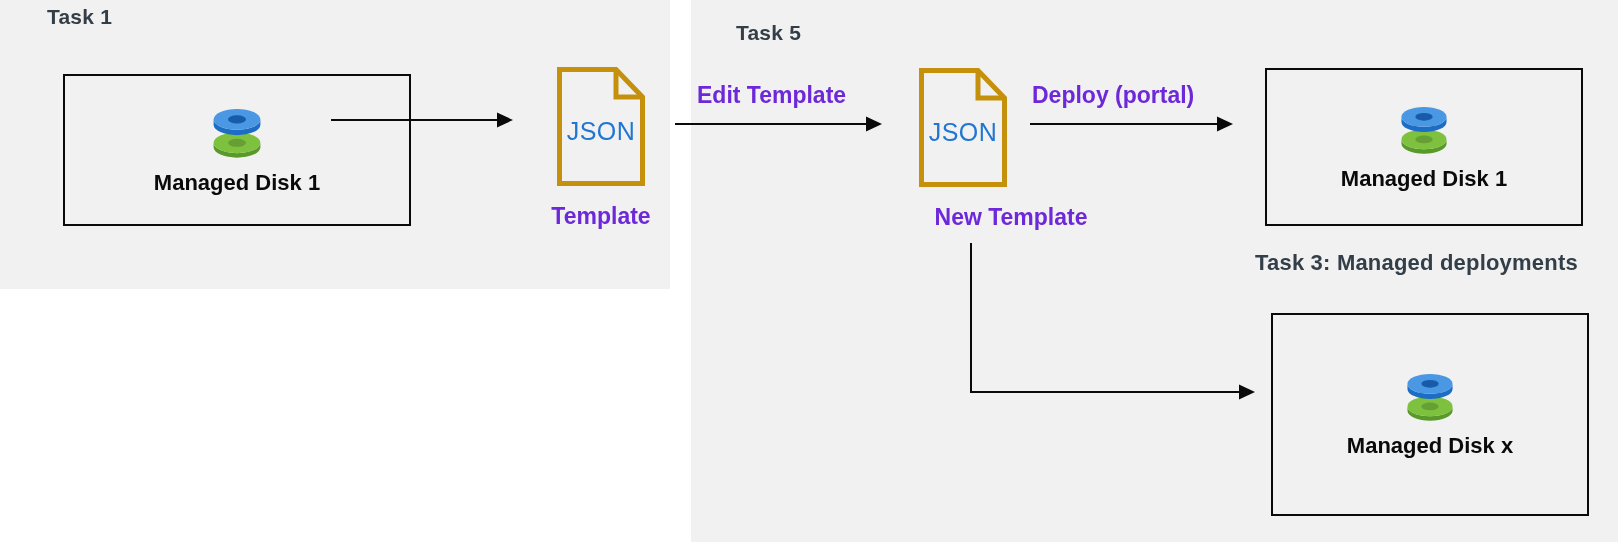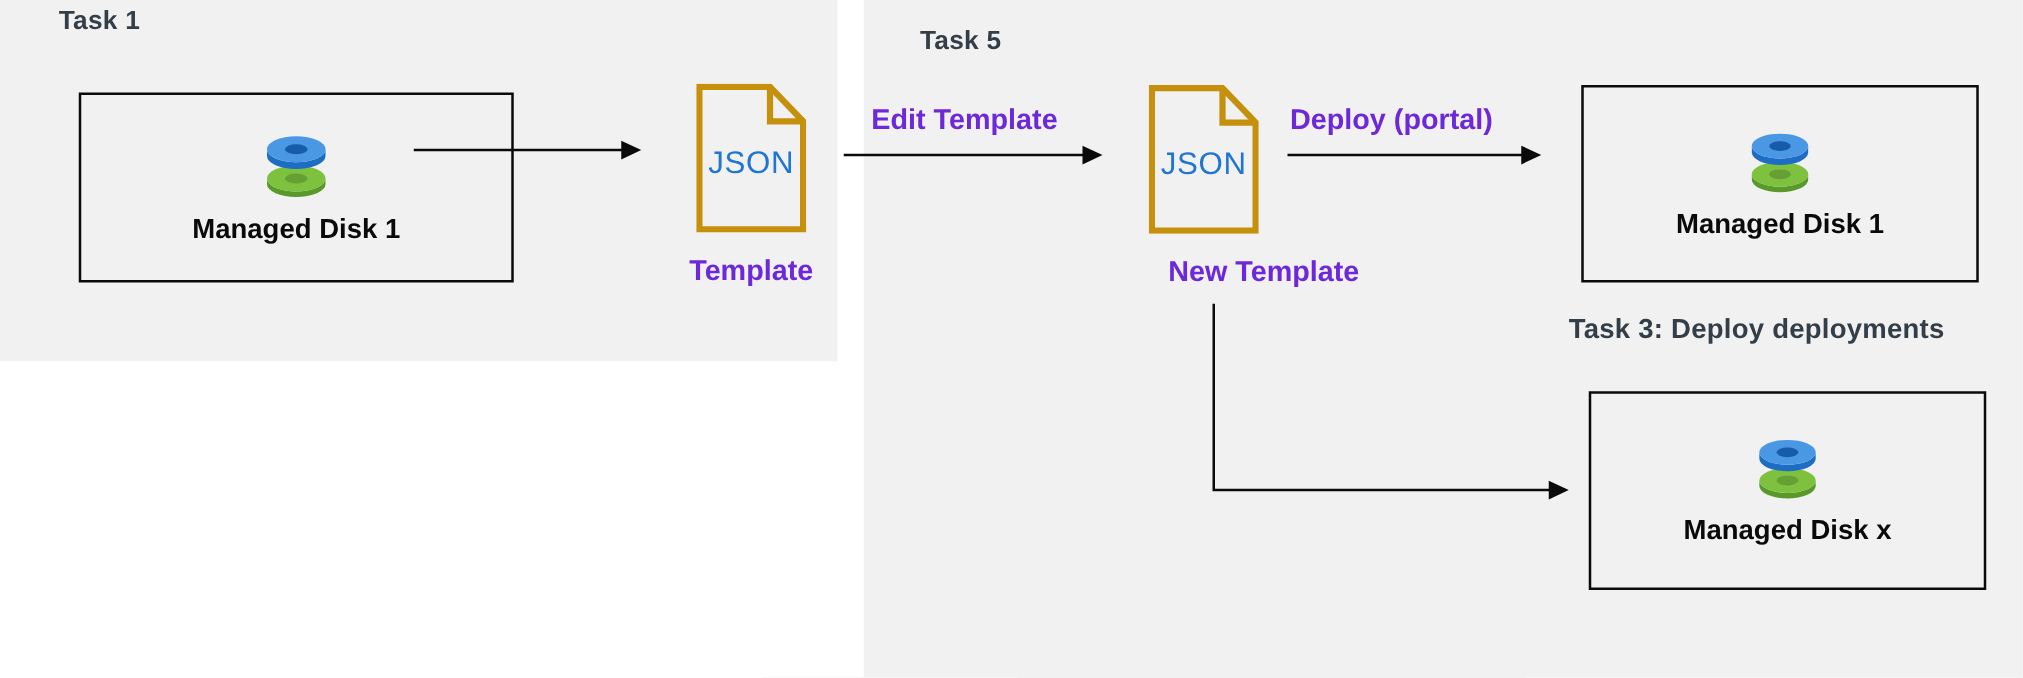--- a/index.html
+++ b/index.html
@@ -126,23 +126,23 @@
     <path d="M4,42 a26,11.5 0 0,0 52,0 v5 a26,11.5 0 0,1 -52,0 z" fill="#58992a"></path>
     <ellipse cx="30" cy="42" rx="26" ry="11.5" fill="#7dc13f"></ellipse>
     <ellipse cx="30" cy="42" rx="10" ry="4.5" fill="#669f33"></ellipse>
     <path d="M4,16 a26,11.5 0 0,0 52,0 v6 a26,11.5 0 0,1 -52,0 z" fill="#1d6dc4"></path>
     <ellipse cx="30" cy="16" rx="26" ry="11.5" fill="#4a97e3"></ellipse>
     <ellipse cx="30" cy="16" rx="10" ry="4.5" fill="#175ca8"></ellipse>
   </svg>
   <div class="box-label">Managed Disk 1</div>
 </div>
 
-<div class="task-heading" style="left:1255px;top:250px;font-size:22px;">Task 3: Deploy deployments</div>
+<div class="task-heading" style="left:1255px;top:250px;font-size:22px;">Task 3: Managed deployments</div>
 
-<div class="entity-box" style="left:1255px;top:313px;width:318px;height:159px;">
+<div class="entity-box" style="left:1255px;top:313px;width:318px;height:203px;">
   <svg viewBox="0 0 60 60" width="54" height="52">
     <path d="M4,42 a26,11.5 0 0,0 52,0 v5 a26,11.5 0 0,1 -52,0 z" fill="#58992a"></path>
     <ellipse cx="30" cy="42" rx="26" ry="11.5" fill="#7dc13f"></ellipse>
     <ellipse cx="30" cy="42" rx="10" ry="4.5" fill="#669f33"></ellipse>
     <path d="M4,16 a26,11.5 0 0,0 52,0 v6 a26,11.5 0 0,1 -52,0 z" fill="#1d6dc4"></path>
     <ellipse cx="30" cy="16" rx="26" ry="11.5" fill="#4a97e3"></ellipse>
     <ellipse cx="30" cy="16" rx="10" ry="4.5" fill="#175ca8"></ellipse>
   </svg>
   <div class="box-label">Managed Disk x</div>
 </div>

